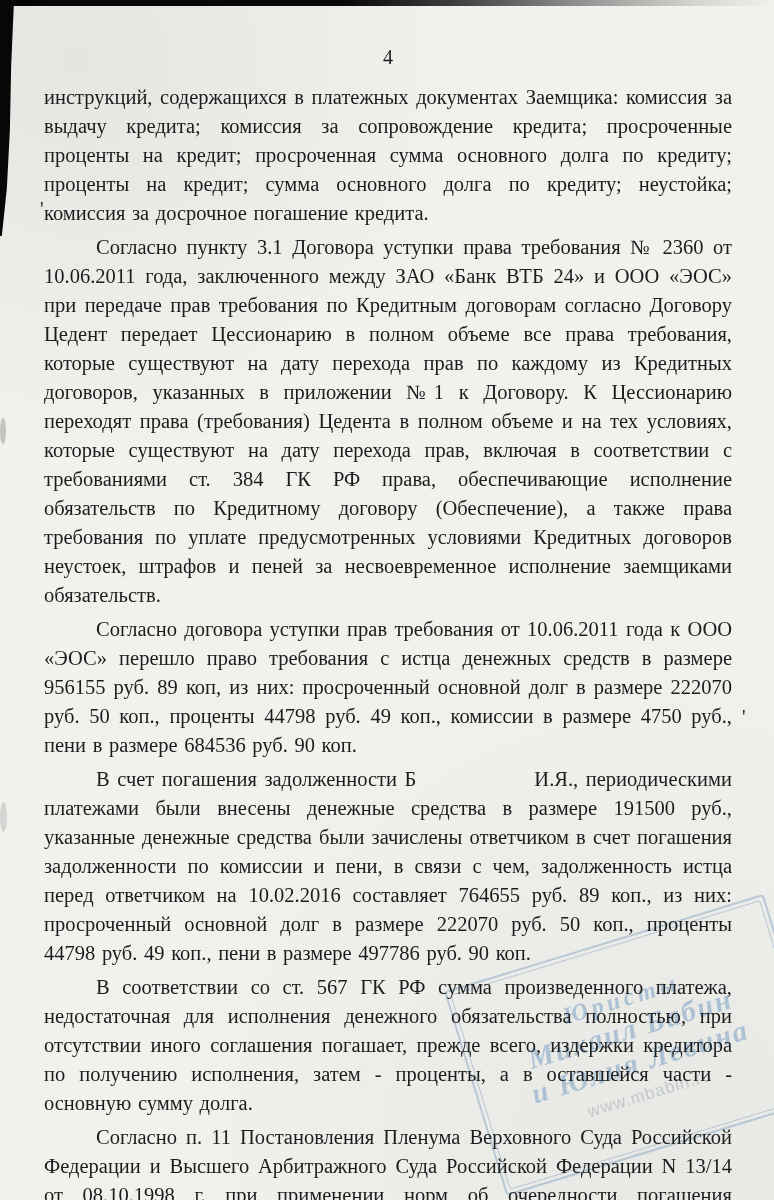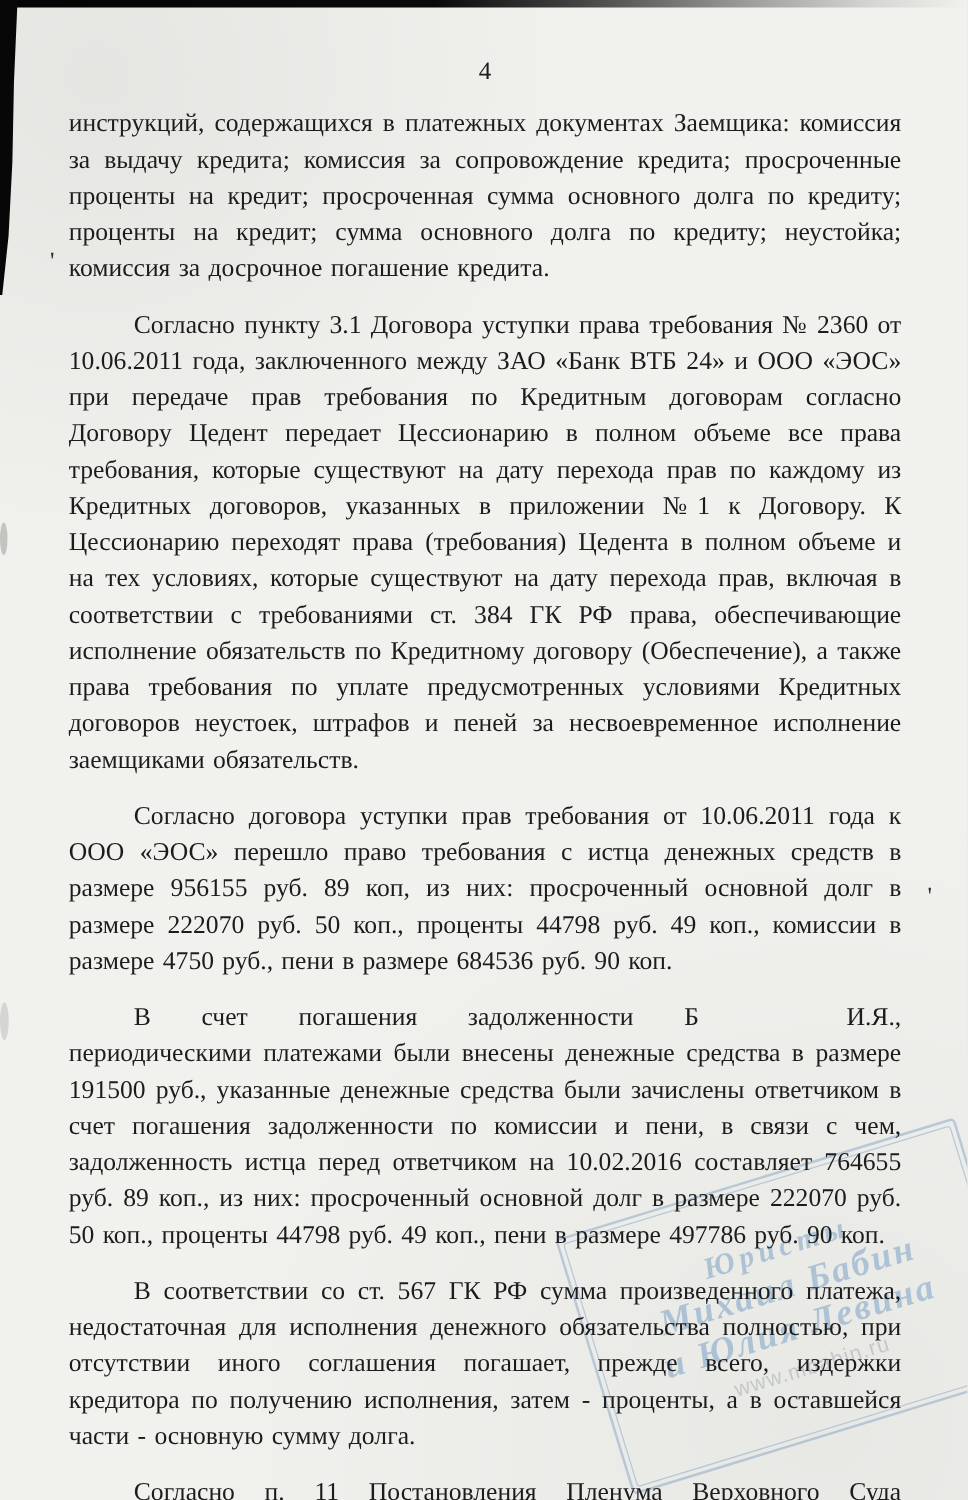--- a/index.html
+++ b/index.html
@@ -112,21 +112,21 @@
     position: relative;
     z-index: 2;
     padding: 46px 37px 0 39px;
   }
   .page-number {
     text-align: center;
     font-size: 20px;
     margin: 0 0 14px 0;
   }
   .para {
-    margin: 16px;
+    margin: 5px;
     font-size: 20.5px;
     line-height: 29px;
     text-align: justify;
     text-indent: 52px;
     word-spacing: 1.5px;
   }
   .para.no-indent { text-indent: 0; }
   .redaction-gap {
     display: inline-block;
     width: 118px;

